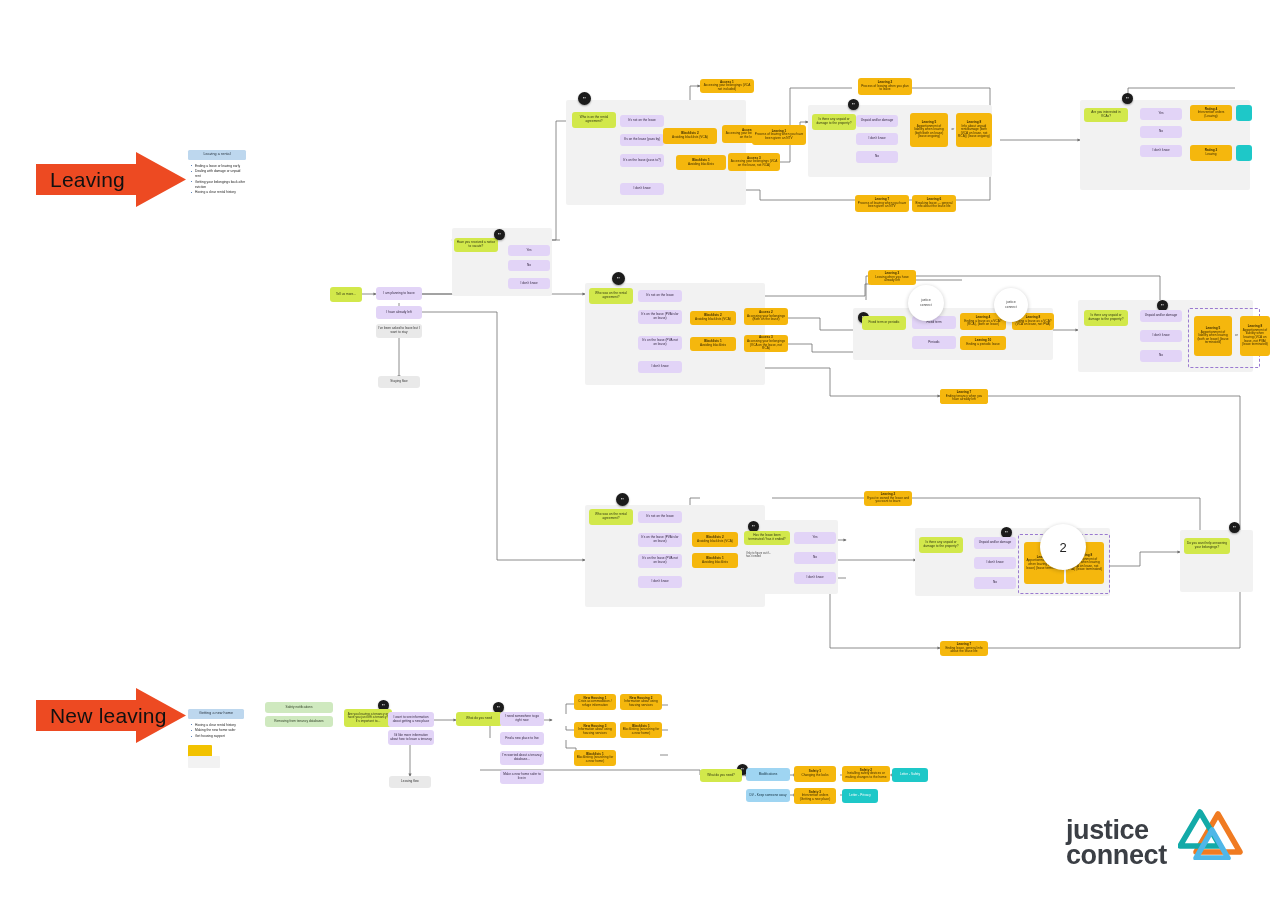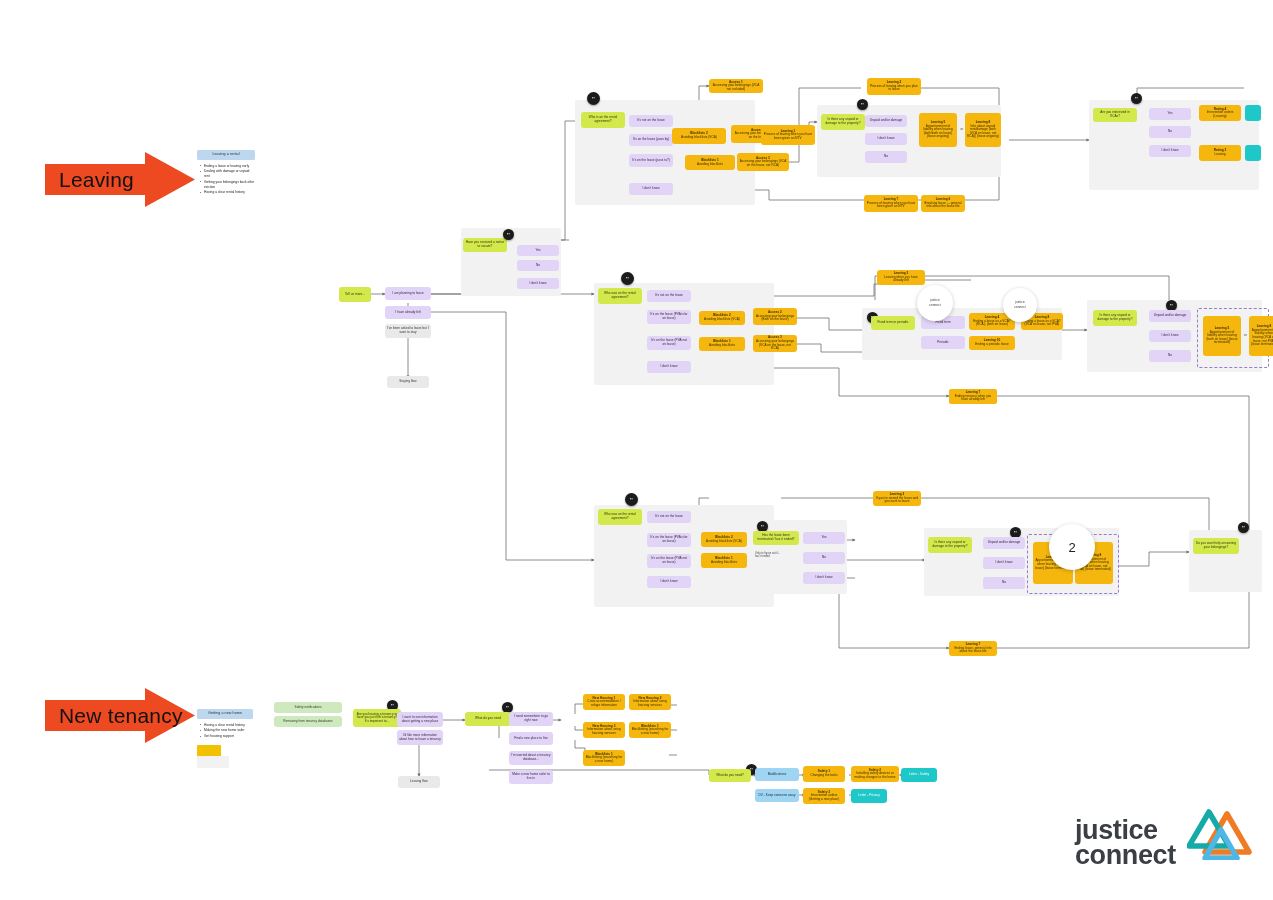--- a/index.html
+++ b/index.html
@@ -2,21 +2,21 @@
 <html><head>
 <meta charset="utf-8">
 <title>Justice Connect — Renting Flow Map</title>
 <style>
   html,body{margin:0;padding:0;background:#ffffff;}
   body{
     width:1273px;height:900px;position:relative;overflow:hidden;
     font-family:"Liberation Sans","DejaVu Sans",sans-serif;
     color:#2b2b2b;
   }
-  #canvas{position:absolute;left:9px;top:0;width:1122px;height:900px;}
+  #canvas{position:absolute;left:0;top:0;width:1122px;height:900px;}
 
   
   .abs{position:absolute;box-sizing:border-box;}
 
   
   .arrow-wrap{position:absolute;}
   .arrow-wrap svg{display:block;}
   .arrow-label{
     position:absolute;left:14px;top:50%;transform:translateY(-50%);
     font-size:21px;color:#111;letter-spacing:.2px;white-space:nowrap;
@@ -636,21 +636,21 @@
     <span>
         <b class="ttl">Leaving 7</b>
     <span class="sub">Ending lease, general info about the lease life</span>
       </span>
   </div>
 
   <div class="arrow-wrap" style="left:36px;top:688px;width:150px;height:55px;">
     <svg width="150" height="55" viewBox="0 0 150 55">
       <polygon points="0,12 100,12 100,0 150,27.5 100,55 100,43 0,43" fill="#ed4a22"></polygon>
     </svg>
-    <div class="arrow-label">New tenancy</div>
+    <div class="arrow-label">New leaving</div>
   </div>
 
   <div class="legend" style="left:188px;top:709px;width:56px;">
     <div class="legend-pill">Getting a new home</div>
     <ul class="legend-list">
       <li>Having a clear rental history</li>
       <li>Making the new home safer</li>
       <li>Get housing support</li>
     </ul>
   </div>

